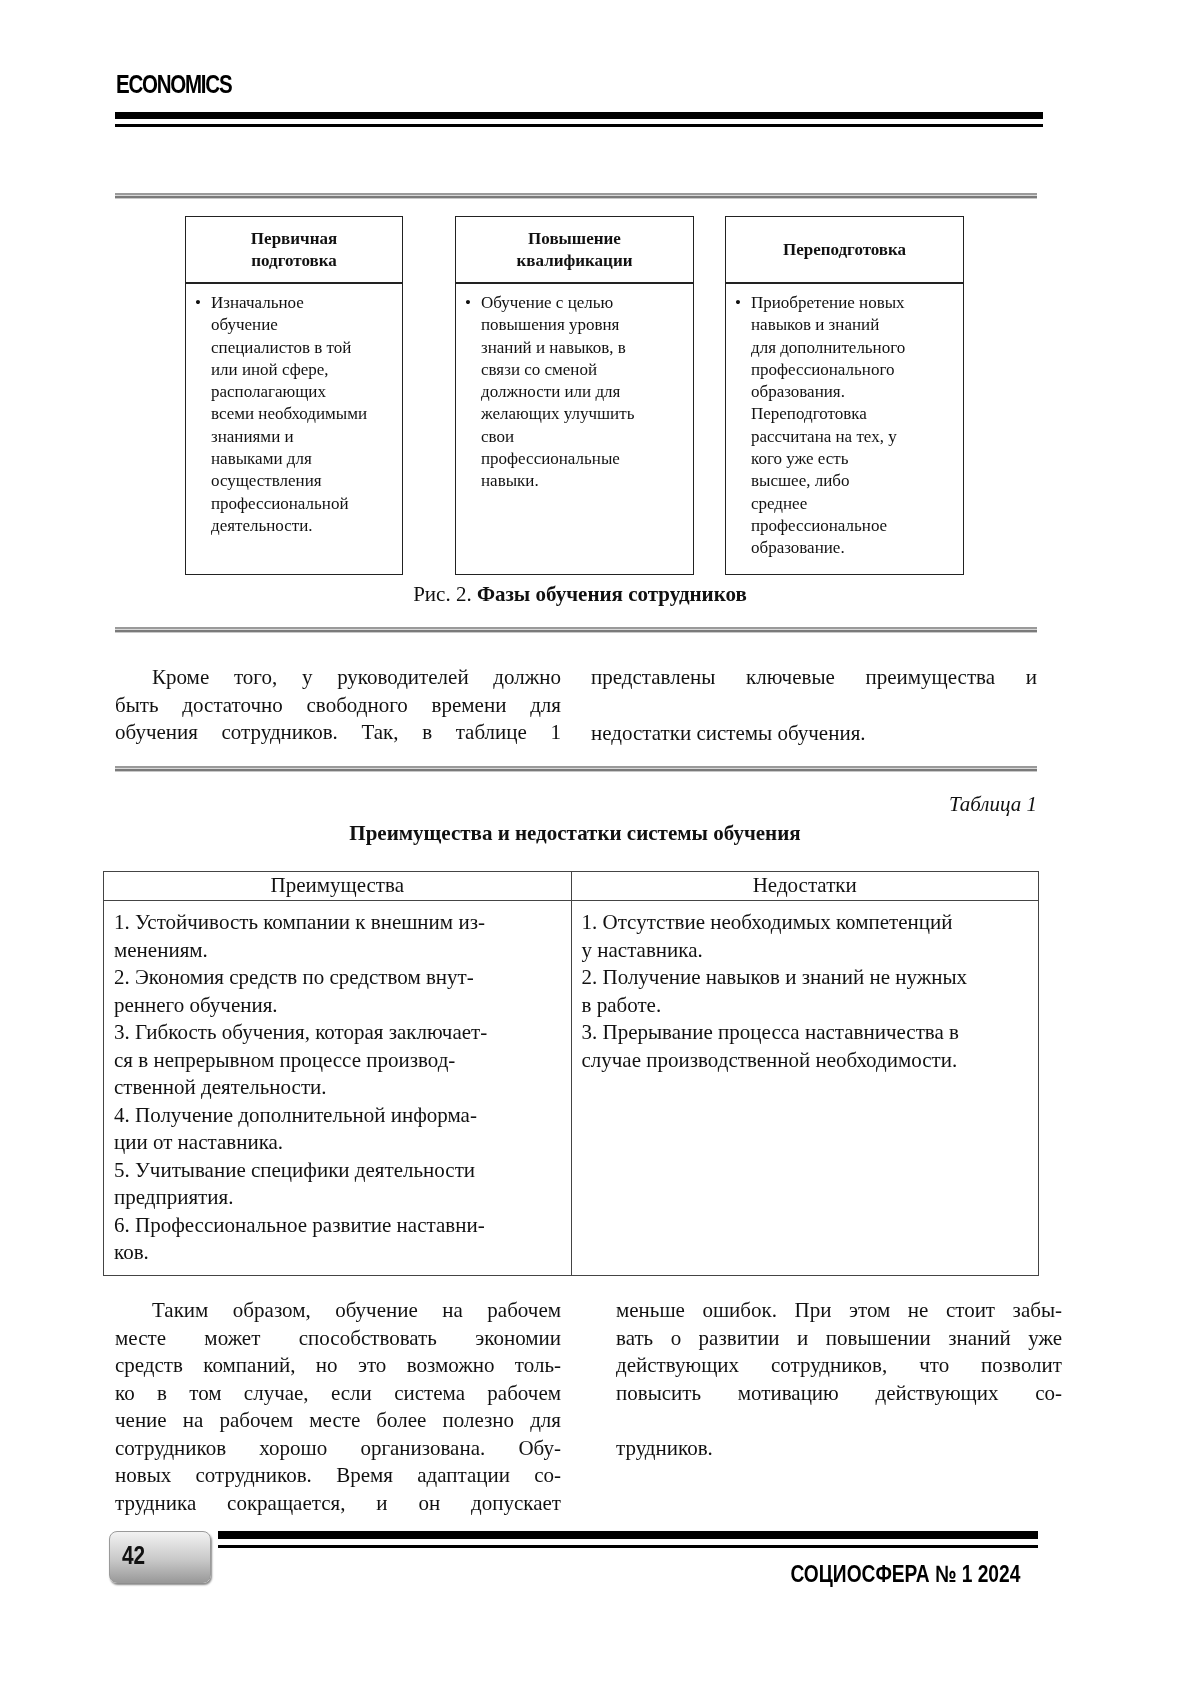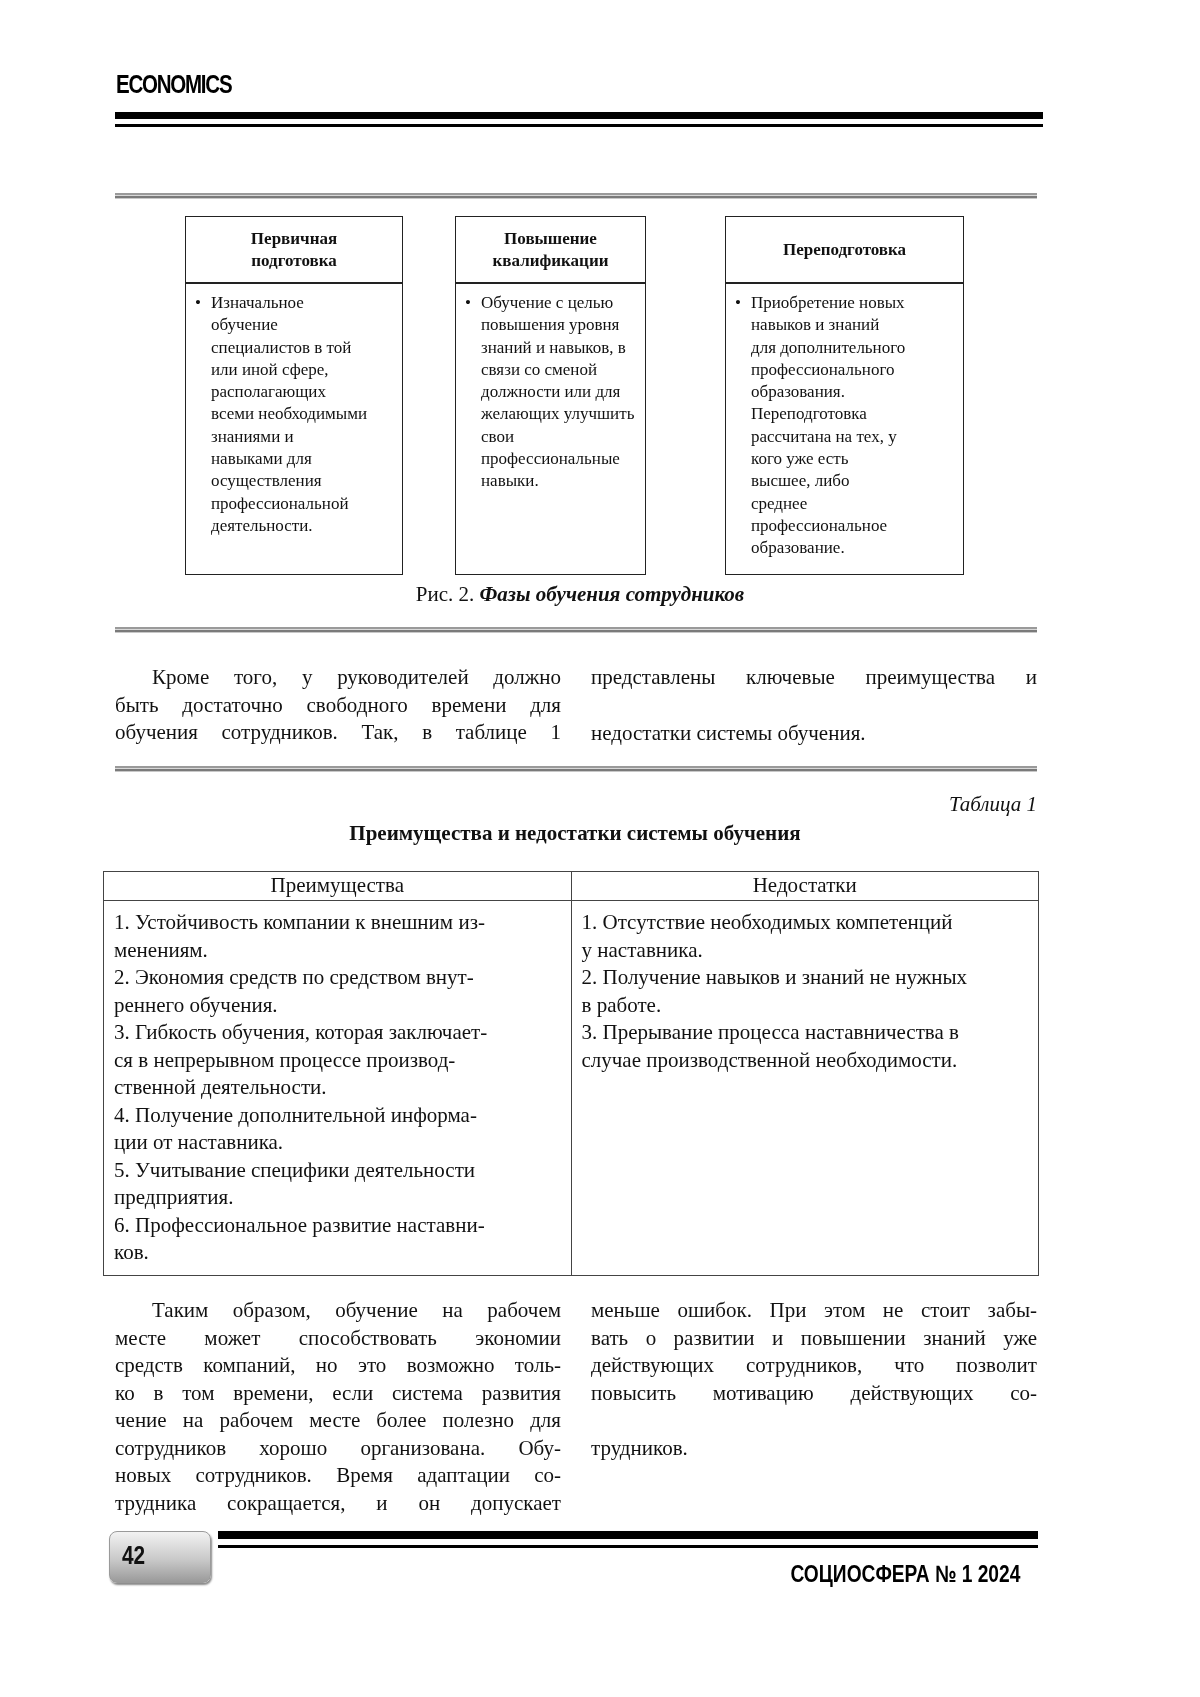--- a/index.html
+++ b/index.html
@@ -21,21 +21,21 @@
 
   
   .fig-box { border: 1.5px solid #222; background: #fff; box-sizing: border-box; }
   .fig-head { height: 65px; border-bottom: 2px solid #222; display: flex; align-items: center;
     justify-content: center; text-align: center; font-weight: bold; font-size: 17px; line-height: 22px; }
   .fig-body { padding: 8px 8px 0 10px; font-size: 17px; line-height: 22.3px; position: relative; }
   .fig-body .bullet { position: absolute; left: 9px; top: 8px; }
   .fig-body .txt { padding-left: 15px; display: block; }
 
   .caption { left: 0; width: 1160px; top: 582px; text-align: center; font-size: 21px; }
-  .caption b { font-weight: bold; font-style: italic; }
+  .caption b { font-weight: bold; }
 
   
   .col { font-size: 21px; line-height: 27.5px; text-align: justify; width: 446px; }
   .col .line { display: block; text-align: justify; text-align-last: justify; height: 27.5px; white-space: nowrap; }
   .col .line.last { text-align-last: left; margin-top: 28px; }
   .col .line.indent { padding-left: 37px; }
 
   .table-label { right: 163px; top: 792px; font-style: italic; font-size: 21px; }
   .table-title { left: 0; width: 1150px; text-align: center; top: 821px; font-weight: bold; font-size: 21px; }
 
@@ -84,21 +84,21 @@
       <span style="display:block">всеми необходимыми</span>
       <span style="display:block">знаниями и</span>
       <span style="display:block">навыками для</span>
       <span style="display:block">осуществления</span>
       <span style="display:block">профессиональной</span>
       <span style="display:block">деятельности.</span>
     </span>
   </div>
 </div>
 
-<div class="abs fig-box" style="left:455px; top:216px; width:191px; height:359px;">
+<div class="abs fig-box" style="left:455px; top:216px; width:239px; height:359px;">
   <div class="fig-head">
     <div>
       <div>Повышение</div>
       <div>квалификации</div>
     </div>
   </div>
   <div class="fig-body">
     <span class="bullet">•</span>
     <span class="txt">
       <span style="display:block">Обучение с целью</span>
@@ -194,27 +194,27 @@
         <span class="ln">случае производственной необходимости.</span>
       </td>
     </tr>
   </tbody>
 </table>
 
 <div class="abs col" style="left:115px; top:1297px;">
   <span class="line indent">Таким образом, обучение на рабочем</span>
   <span class="line">месте может способствовать экономии</span>
   <span class="line">средств компаний, но это возможно толь-</span>
-  <span class="line">ко в том времени, если система развития</span>
+  <span class="line">ко в том случае, если система рабочем</span>
   <span class="line">чение на рабочем месте более полезно для</span>
   <span class="line">сотрудников хорошо организована. Обу-</span>
   <span class="line">новых сотрудников. Время адаптации со-</span>
   <span class="line">трудника сокращается, и он допускает</span>
 </div>
-<div class="abs col" style="left:591px; top:1297px;">
+<div class="abs col" style="left:616px; top:1297px;">
   <span class="line">меньше ошибок. При этом не стоит забы-</span>
   <span class="line">вать о развитии и повышении знаний уже</span>
   <span class="line">действующих сотрудников, что позволит</span>
   <span class="line">повысить мотивацию действующих со-</span>
   <span class="line last">трудников.</span>
 </div>
 
 <div class="abs page-badge">
   <span class="page-num">42</span>
 </div>

